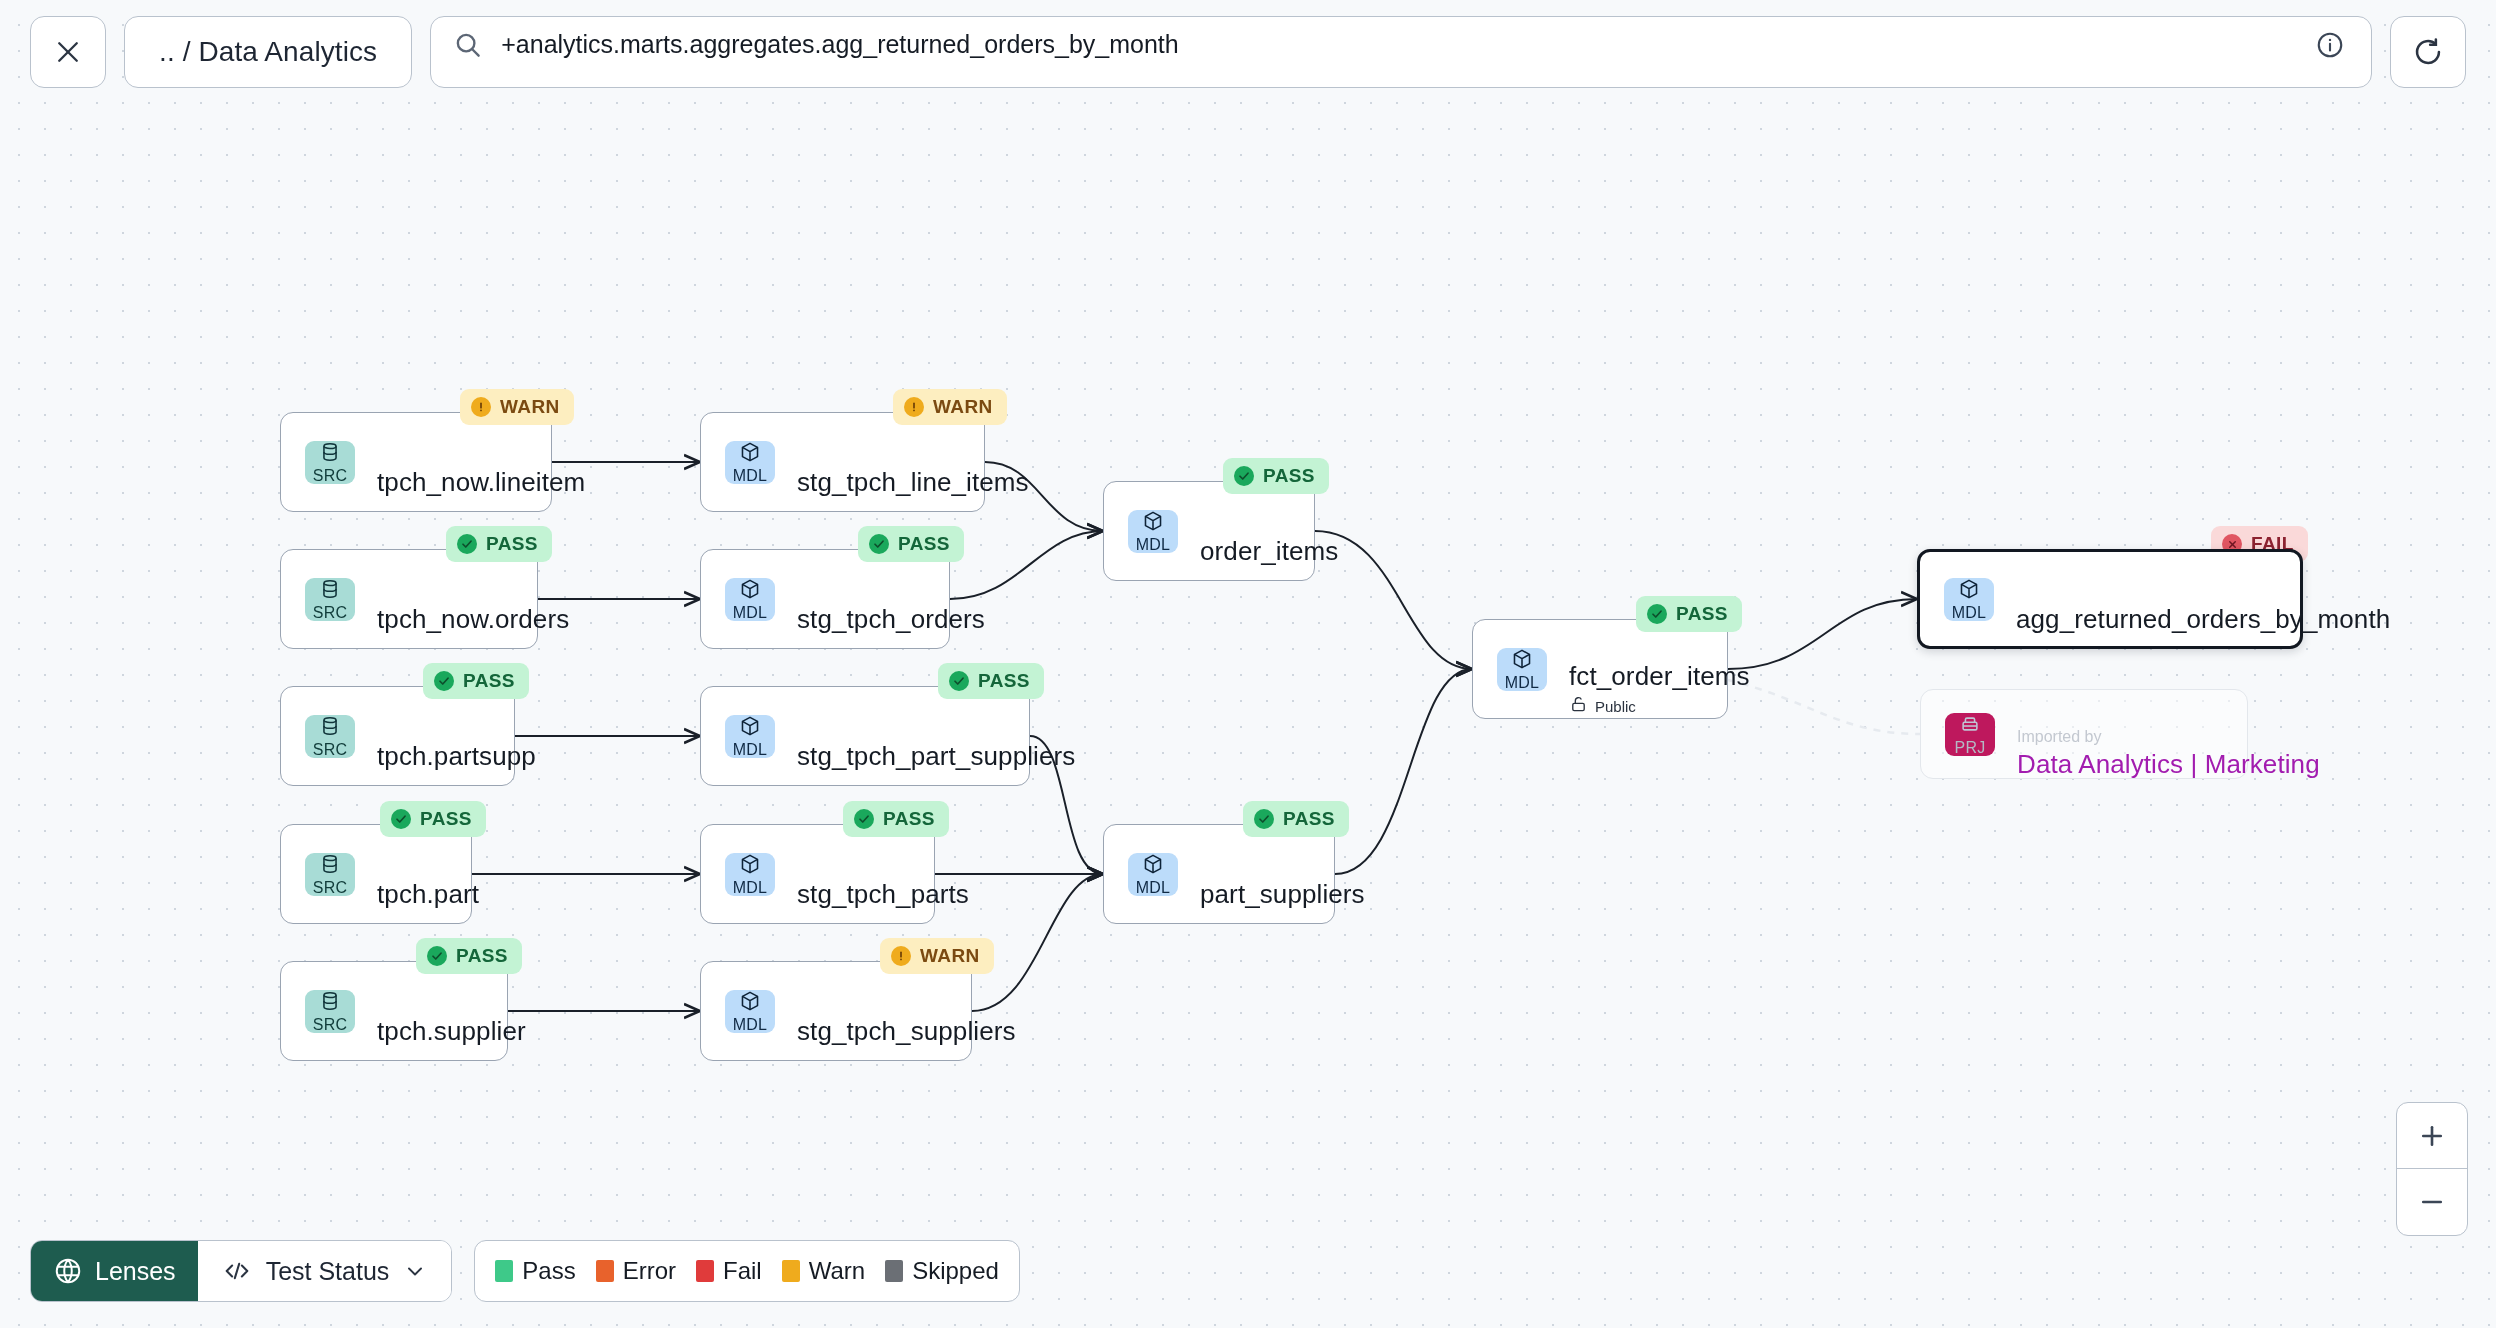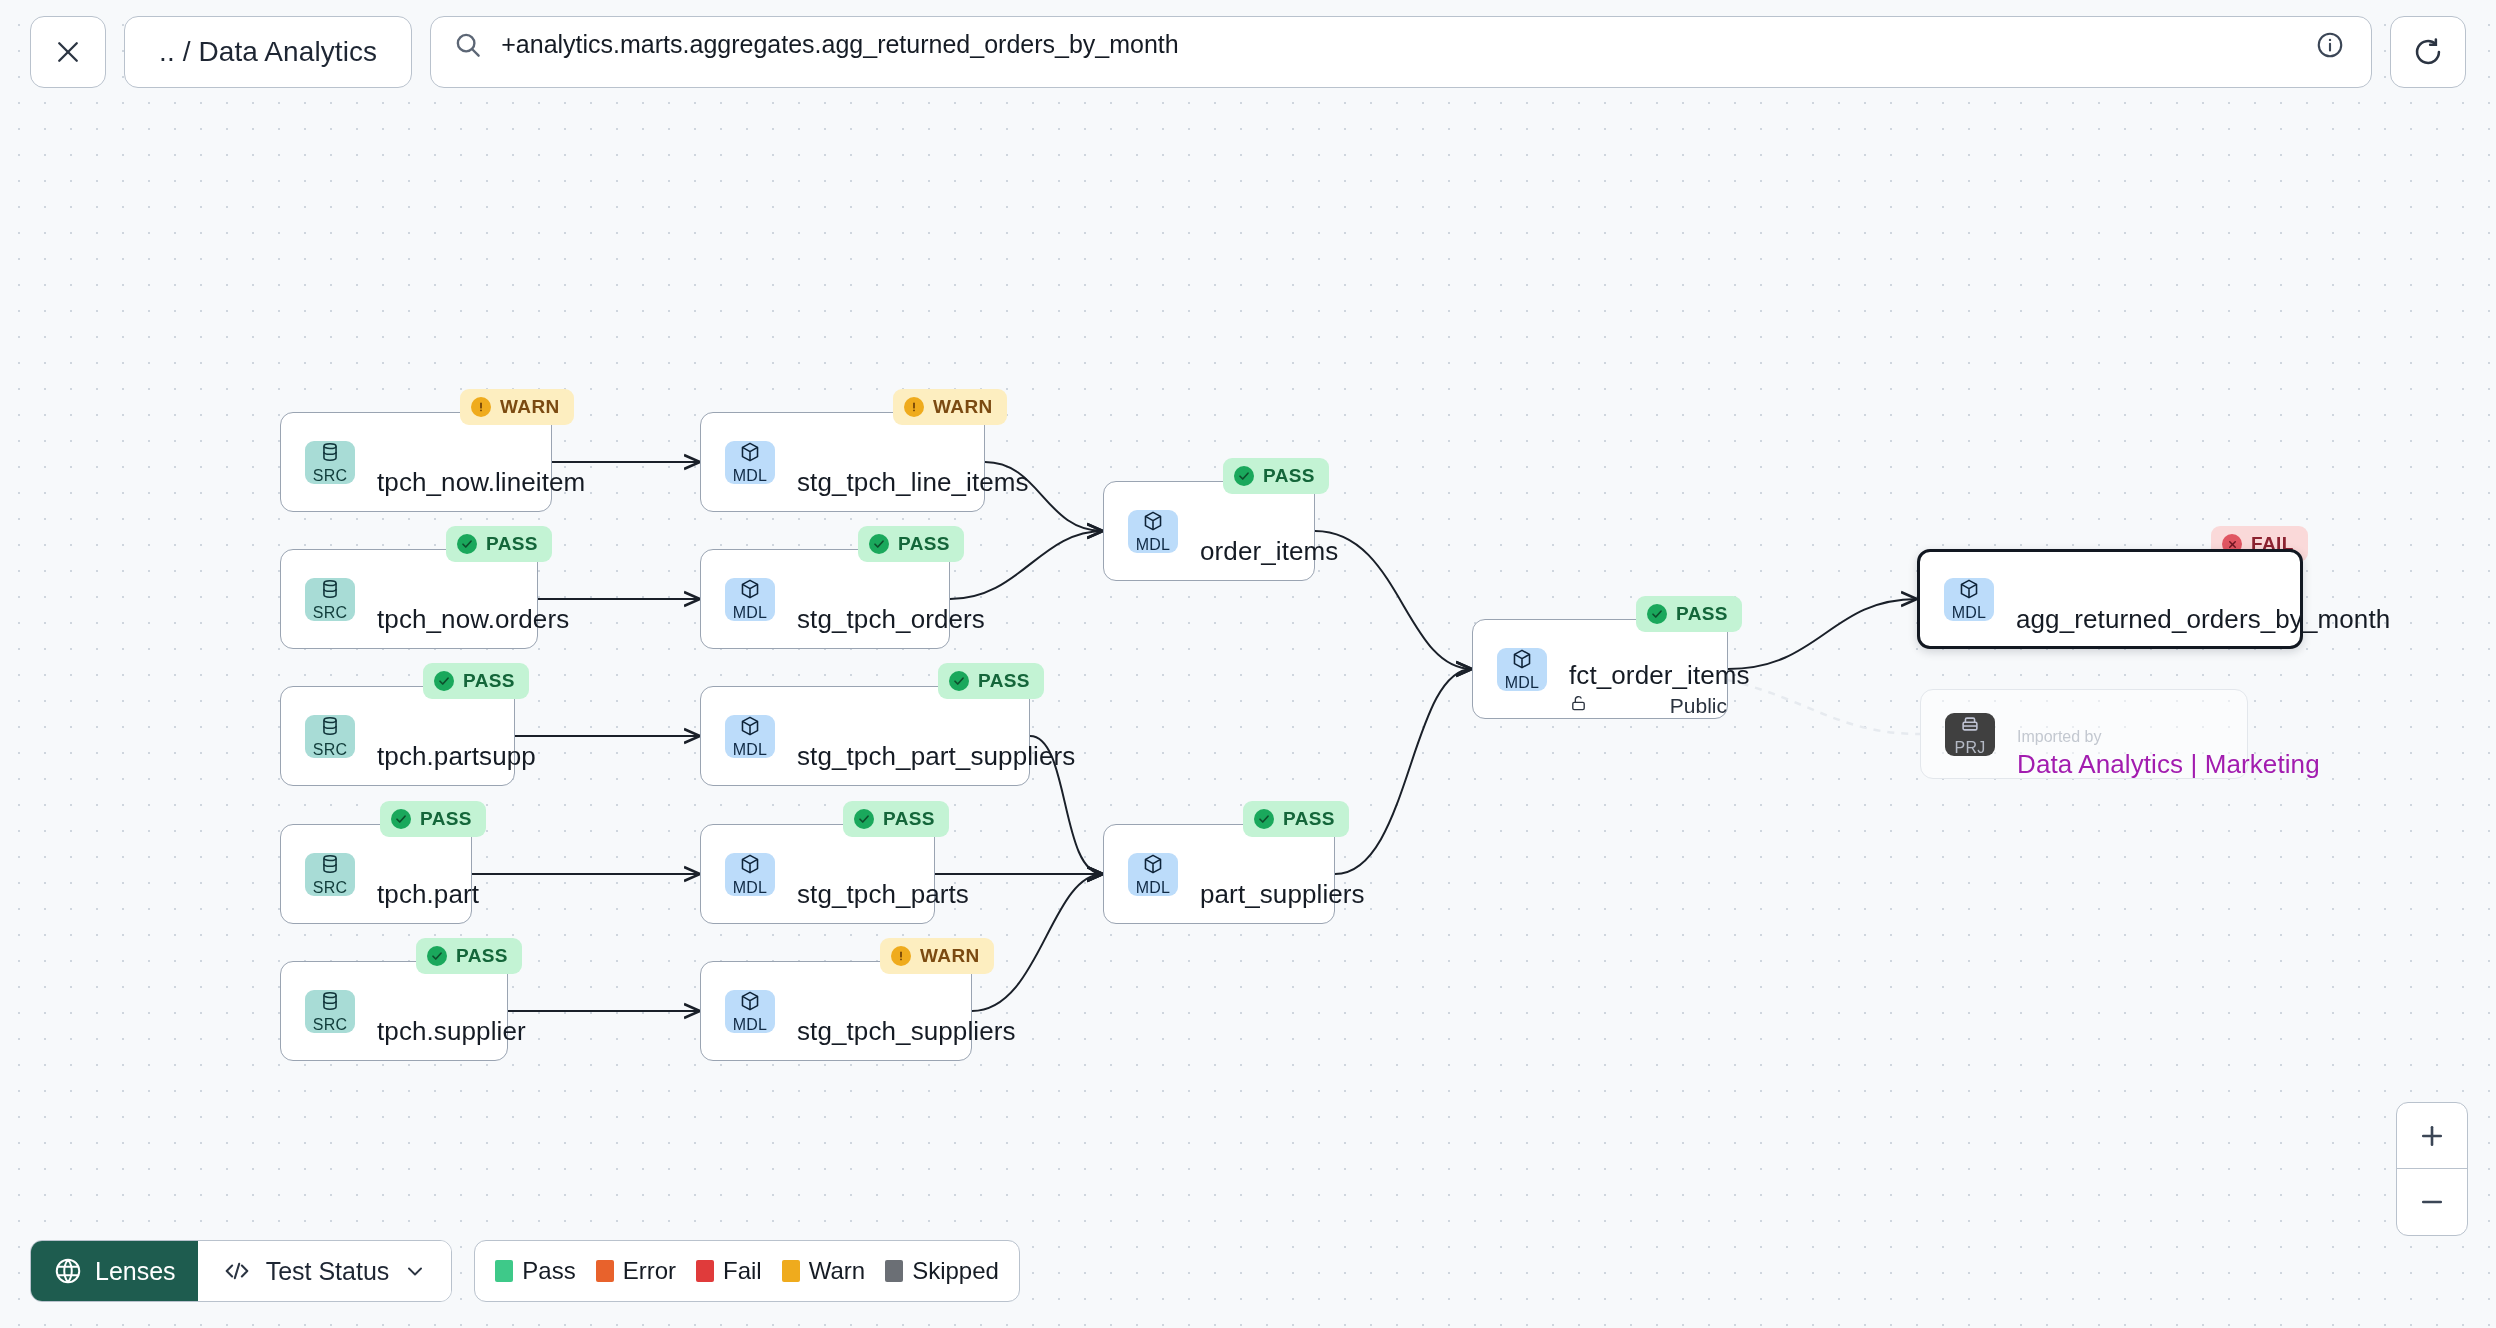--- a/index.html
+++ b/index.html
@@ -101,30 +101,30 @@
     align-items: center; justify-content: center;
     gap: 1px;
     flex: 0 0 auto;
   }
   .typebadge .tb-label {
     font-size: 16px; line-height: 16px;
     letter-spacing: .2px;
   }
   .tb-src { background: #a8dcd6; color: #103c3a; }
   .tb-mdl { background: #bcdcfa; color: #102a45; }
-  .tb-prj { background: #404040; color: #b4b9c4; }
+  .tb-prj { background: #be185d; color: #b4b9c4; }
   .node-text { display: flex; flex-direction: column; gap: 3px; min-width: 0; margin-top: 40px; }
   .node-title {
     font-size: 26px; color: #151b24; white-space: nowrap;
     letter-spacing: .1px;
   }
   .node.ghost .node-title, .node.ghost .node-sub { color: #a21caf; }
   .node-sub {
-    font-size: 21px; color: #2b333f;
-    display: flex; align-items: center; white-space: nowrap; justify-content: space-between;
+    font-size: 15px; color: #2b333f;
+    display: flex; align-items: center; gap: 7px; white-space: nowrap;
   }
   .node-sub-small { font-size: 16px; color: #c3c8d0; }
 
   
   .chip {
     position: absolute;
     height: 36px;
     border-radius: 9px;
     display: flex; align-items: center;
     gap: 9px;

